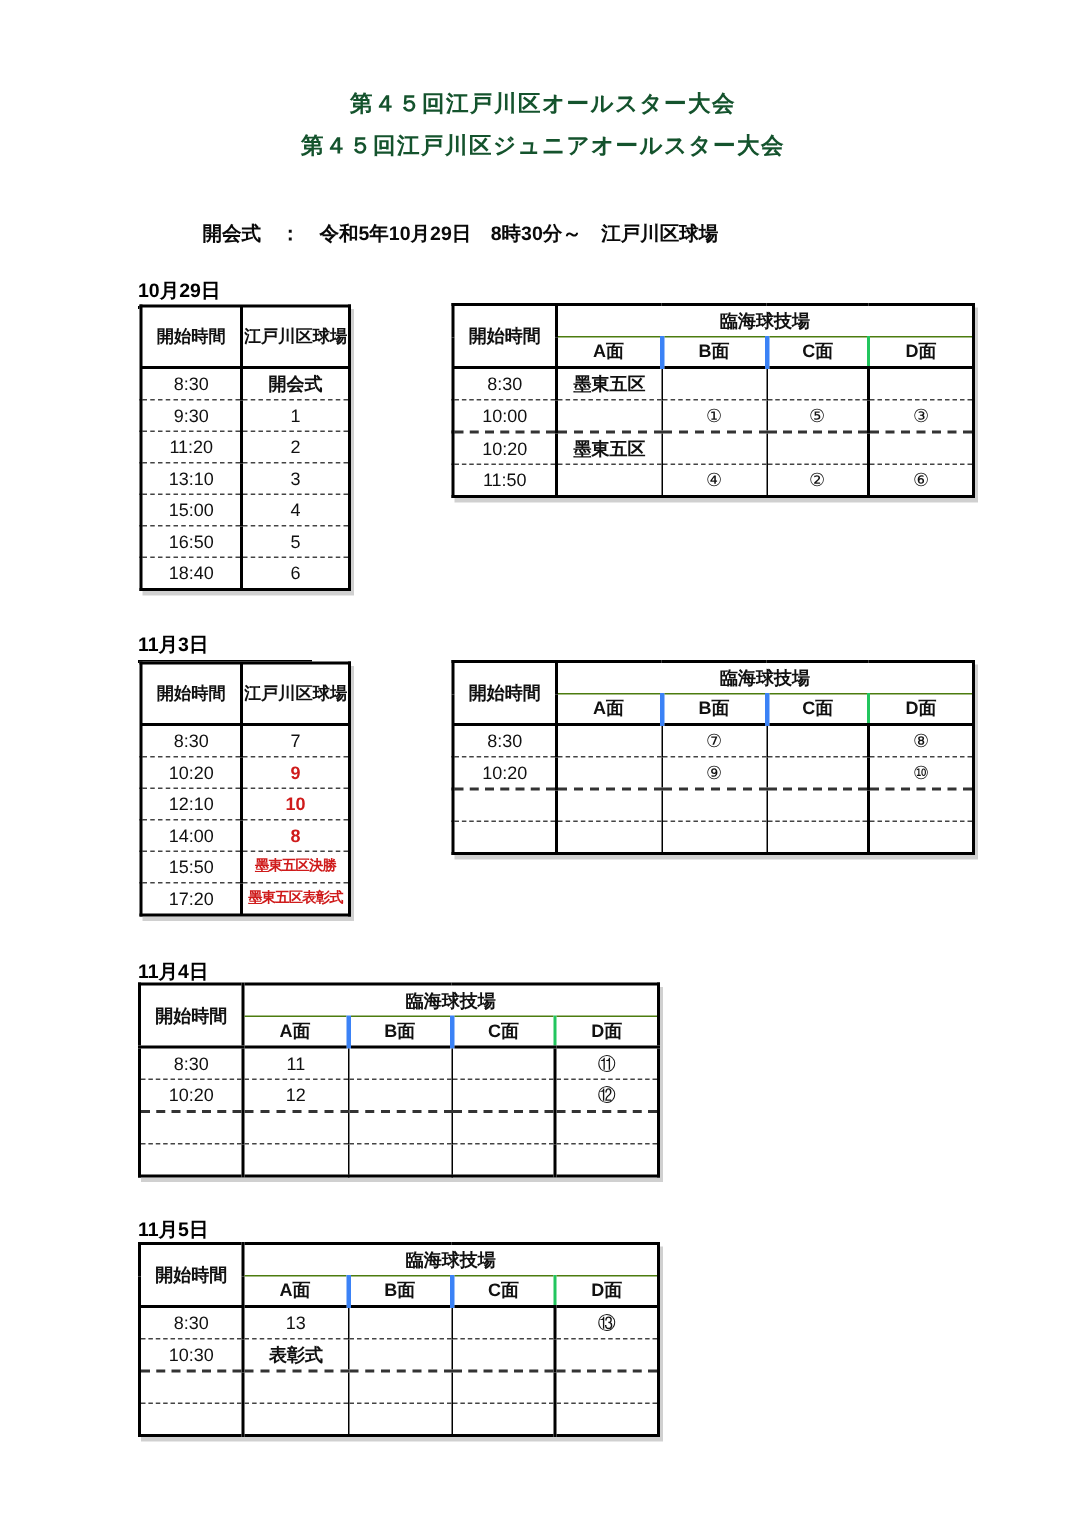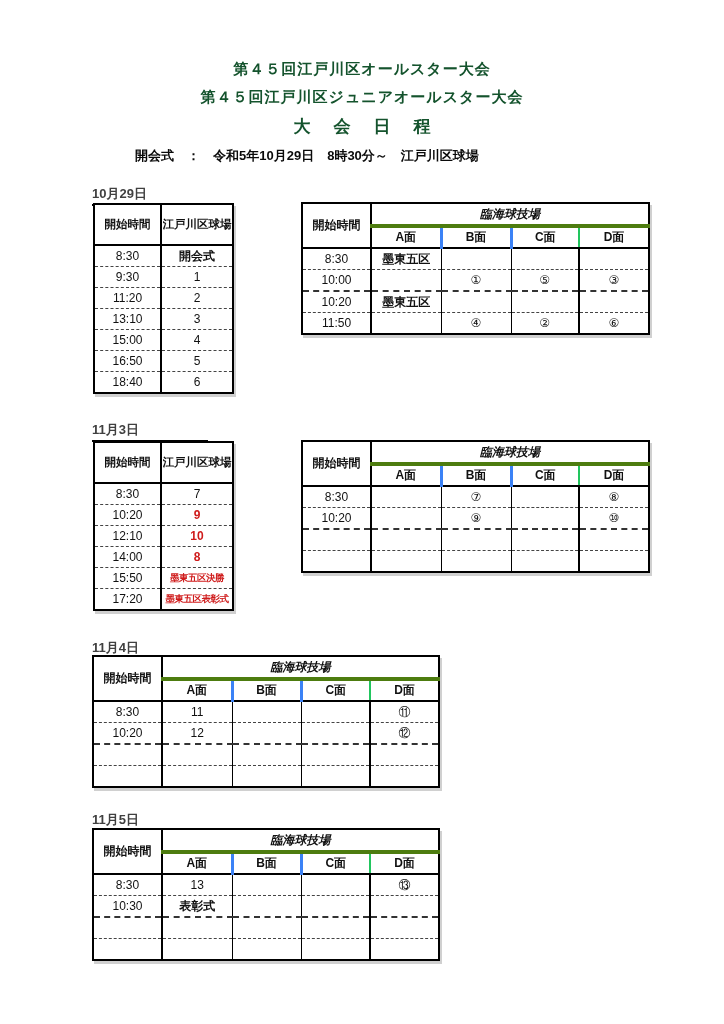--- a/index.html
+++ b/index.html
@@ -13,21 +13,21 @@
   
   .title{position:absolute;left:0;width:724px;text-align:center;font-weight:bold;color:#14532d;}
   .title1{top:60px;font-size:15px;letter-spacing:1px;}
   .title2{top:88px;font-size:15px;letter-spacing:1px;}
   .heading{top:115px;font-size:17px;letter-spacing:23px;text-indent:23px;}
   .opening{position:absolute;left:135px;top:147px;font-size:13px;font-weight:bold;color:#0a0a0a;}
 
   
   .date-label{
     position:absolute;left:92px;width:116px;
-    font-size:13px;font-weight:bold;color:#404040;
+    font-size:13px;font-weight:bold;color:#000000;
     border-bottom:2px solid #000;padding-bottom:1px;
   }
 
   
   table.tbl{
     position:absolute;border-collapse:collapse;table-layout:fixed;
     background:#fff;border:2px solid #000;
     box-shadow:2px 3px 0 rgba(120,120,120,0.35);
   }
   .tbl th,.tbl td{
@@ -38,21 +38,21 @@
   .tbl tbody td{height:20px;line-height:20px;}
   .tbl tbody tr+tr td{border-top:1px dashed #444;}
 
   
   .two-col thead th{height:39px;border-bottom:2px solid #000;font-size:11.5px;}
   .two-col thead th:nth-child(2){border-left:2px solid #000;border-radius:18px;}
   .two-col tbody td:nth-child(2){border-left:2px solid #000;}
 
   
   .venue thead th.time-h{border-bottom:2px solid #000;font-size:12px;}
-  .venue thead th.venue-h{height:20px;border-left:2px solid #000;border-bottom:4px solid #4d7c0f;font-style:italic;}
+  .venue thead th.venue-h{height:20px;border-left:2px solid #000;border-bottom:1px solid #4d7c0f;}
   .venue thead tr.faces th{height:19px;border-bottom:2px solid #000;}
   .venue thead tr.faces th+th{border-left:3px solid #3b82f6;}
   .venue thead tr.faces th:first-child{border-left:2px solid #000;}
   .venue thead tr.faces th:nth-child(4){border-left:2px solid #22c55e;border-radius:10px;}
   .venue tbody td+td{border-left:1px solid #000;}
   .venue tbody td:nth-child(2){border-left:2px solid #000;}
   .venue tbody td:nth-child(5){border-left:2px solid #000;}
   .venue tbody tr:nth-child(3) td{border-top:2px dashed #333;}
 
   
@@ -60,21 +60,20 @@
   .tbl td.b{font-weight:bold;}
   .tbl td.small{font-size:9.5px;letter-spacing:-0.5px;}
 </style>
 </head>
 <body>
 
 <div class="page">
 
   <div class="title title1">第４５回江戸川区オールスター大会</div>
   <div class="title title2">第４５回江戸川区ジュニアオールスター大会</div>
-  <div class="title heading">大会日程</div>
   <div class="opening">開会式　：　令和5年10月29日　8時30分～　江戸川区球場</div>
 
   <div class="date-label" style="top:185px;">10月29日</div>
 
   <table class="tbl two-col" style="left:93px;top:203px;width:139px;">
     <colgroup>
         <col style="width:67px">
         <col style="width:72px">
       </colgroup>
     <thead>

